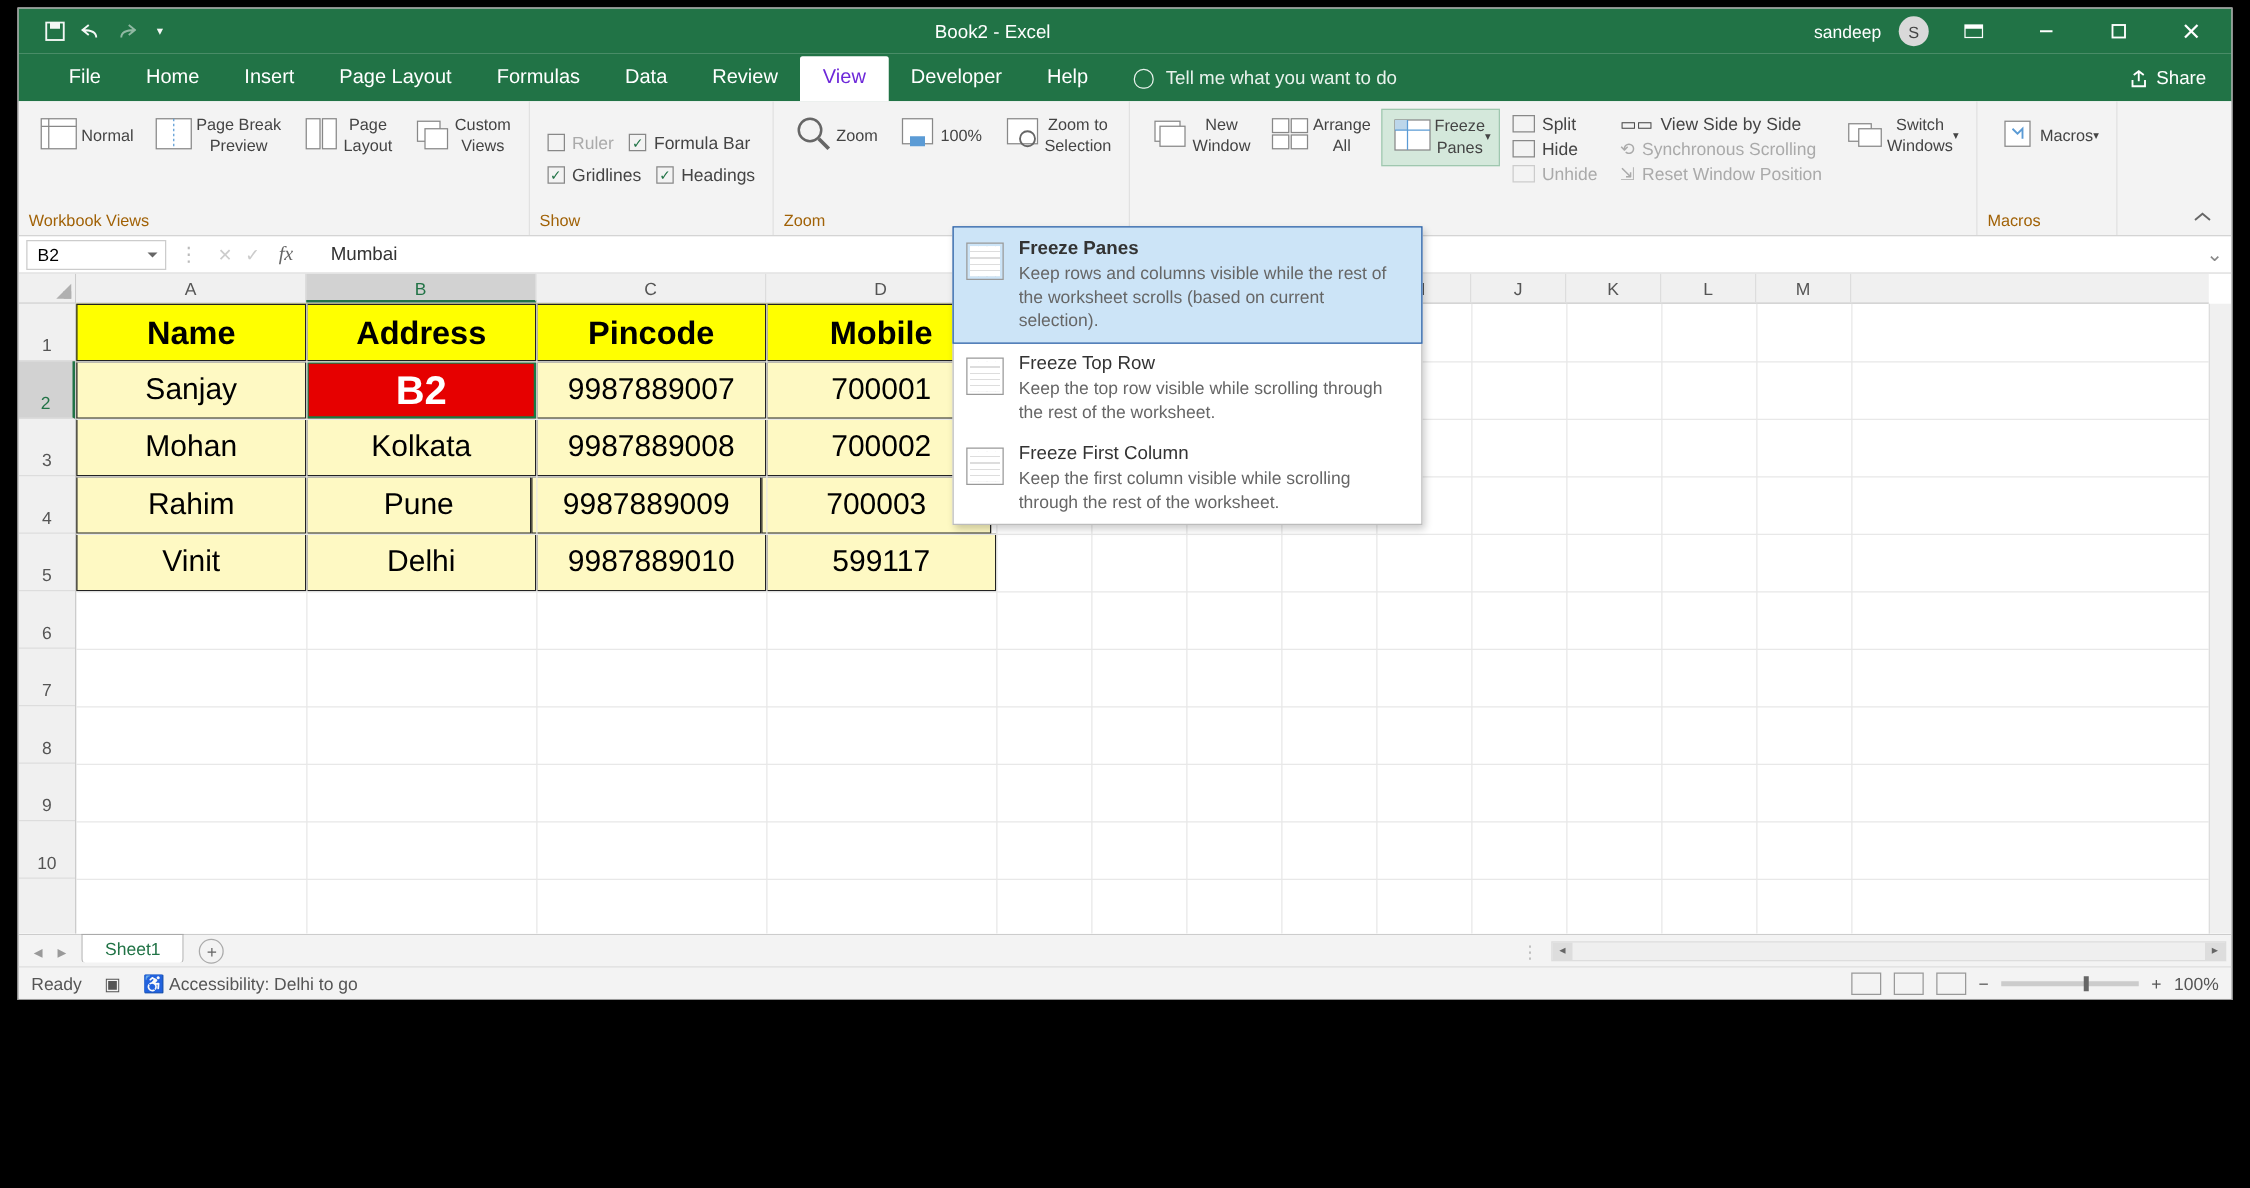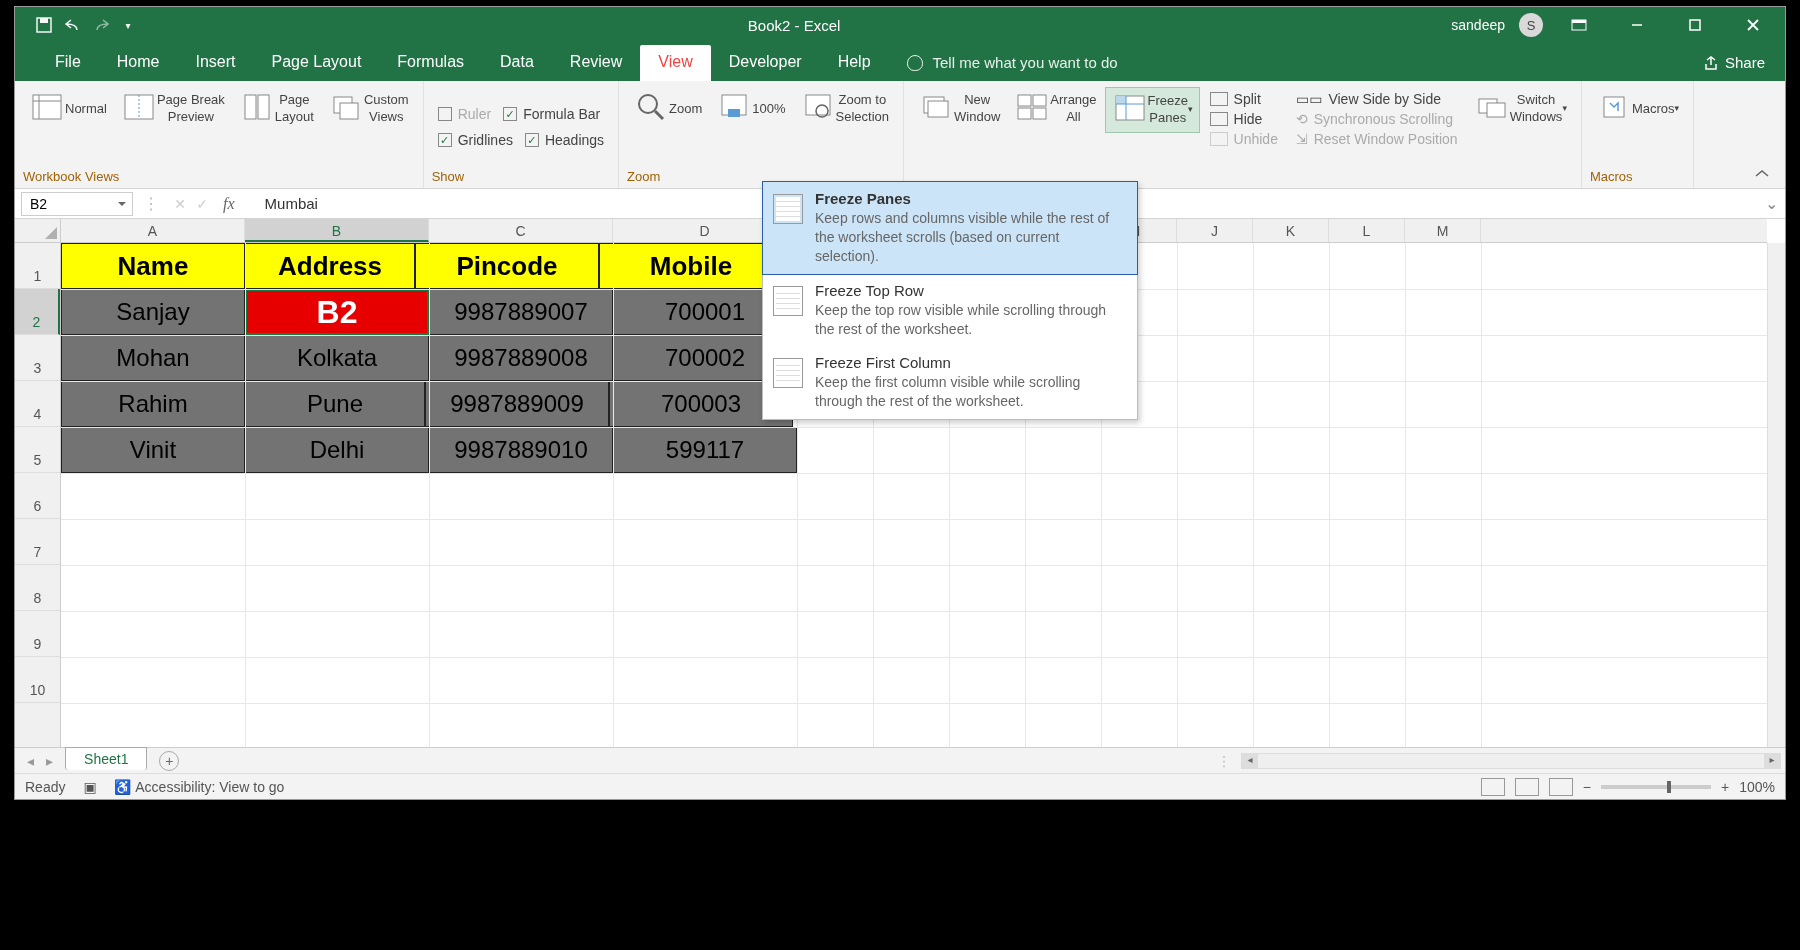--- a/index.html
+++ b/index.html
@@ -11,21 +11,21 @@
 .titlebar-left { display: flex; align-items: center; gap: 10px; padding-left: 20px; }
 .qat-icon { width: 18px; height: 18px; display: inline-flex; align-items: center; justify-content: center; opacity: 0.95; }
 .titlebar-center { flex: 1; text-align: center; font-size: 15px; }
 .titlebar-right { display: flex; align-items: center; gap: 14px; padding-right: 10px; }
 .user-avatar { width: 24px; height: 24px; border-radius: 50%; background: #d9d9d9; color: #444; display: flex; align-items: center; justify-content: center; font-size: 13px; font-weight: 500; }
 .win-btn { width: 44px; height: 36px; display: flex; align-items: center; justify-content: center; }
 
 
 .tabs { background: #217346; height: 38px; display: flex; align-items: flex-end; color: #fff; font-size: 16px; padding-left: 22px; }
 .tab { padding: 8px 18px 10px; cursor: pointer; }
-.tab.active { background: #fff; color: #ef4444; border-radius: 2px 2px 0 0; }
+.tab.active { background: #fff; color: #6d28d9; border-radius: 2px 2px 0 0; }
 .tellme { display: flex; align-items: center; gap: 10px; margin-left: 18px; font-size: 15px; color: #e8f2ec; padding-bottom: 10px; }
 .bulb { width: 16px; height: 16px; border: 1.5px solid #e8f2ec; border-radius: 50% 50% 45% 45%; position: relative; }
 .share { margin-left: auto; margin-right: 20px; display: flex; align-items: center; gap: 6px; padding-bottom: 10px; font-size: 15px; }
 
 
 .ribbon { background: #f3f3f3; height: 108px; border-bottom: 1px solid #d4d4d4; display: flex; position: relative; }
 .rgroup { border-right: 1px solid #e1e1e1; display: flex; flex-direction: column; justify-content: space-between; padding: 6px 8px 2px; }
 .rgroup-label { text-align: left; font-size: 13px; color: #a16207; padding: 2px 0; }
 .rgroup-body { display: flex; align-items: flex-start; gap: 2px; flex: 1; }
 .big-btn { display: flex; flex-direction: row; align-items: center; justify-content: flex-start; padding: 2px 6px; font-size: 13px; color: #444; text-align: center; line-height: 1.3; cursor: pointer; }
@@ -56,21 +56,21 @@
 .colhead { border-right: 1px solid #ddd; text-align: center; font-size: 14px; color: #555; line-height: 24px; }
 .colhead.sel { background: #d2d2d2; color: #217346; border-bottom: 2px solid #217346; }
 .rowheads { position: absolute; top: 24px; left: 0; width: 46px; bottom: 0; background: #f0f0f0; border-right: 1px solid #ccc; }
 .rowhead { border-bottom: 1px solid #ddd; text-align: center; font-size: 14px; color: #555; display:flex; align-items:flex-end; justify-content:center; padding-bottom:4px; }
 .rowhead.sel { background: #d2d2d2; color: #217346; border-right: 2px solid #217346; }
 .cells { position: absolute; top: 24px; left: 46px; right: 18px; bottom: 0; }
 .datatable { position: absolute; top: 0; left: 0; }
 .hrow { display: flex; height: 46px; }
 .drow { display: flex; height: 46px; }
 .hcell { background: #ffff00; border: 1px solid #222; font-weight: 900; font-size: 26px; display: flex; align-items: center; justify-content: center; font-family: Arial, sans-serif; }
-.dcell { border: 1px solid #222; font-size: 24px; display: flex; align-items: center; justify-content: center; font-family: Arial, sans-serif; background: #737373; }
+.dcell { border: 1px solid #222; font-size: 24px; display: flex; align-items: center; justify-content: center; font-family: Arial, sans-serif; background: #fef9c3; }
 .dcell.b2 { background: #e60000; color: #fff; font-weight: 700; font-size: 32px; border: 2px solid #1a7a43; }
 .gridlines-v { position:absolute; top:0; bottom:0; width:1px; background:#e8e8e8; }
 .gridlines-h { position:absolute; left:0; right:0; height:1px; background:#e8e8e8; }
 .vscroll { position: absolute; right: 0; top: 24px; bottom: 0; width: 18px; background: #f0f0f0; border-left:1px solid #ddd; }
 
 
 .freeze-menu { position: absolute; top: 181px; left: 762px; width: 376px; background: #fff; border: 1px solid #bcbcbc; box-shadow: 2px 3px 6px rgba(0,0,0,0.2); z-index: 100; }
 .freeze-item { display: flex; padding: 8px 10px; gap: 12px; }
 .freeze-item.sel { background: #cce4f7; border: 1px solid #2a5fa5; margin: -1px; }
 .freeze-ico { width: 30px; height: 30px; flex-shrink: 0; border: 1px solid #999; margin-top: 4px; position: relative; }
@@ -422,21 +422,21 @@
         <div class="rowhead" style="height: 46px;">6</div>
         <div class="rowhead" style="height: 46px;">7</div>
         <div class="rowhead" style="height: 46px;">8</div>
         <div class="rowhead" style="height: 46px;">9</div>
         <div class="rowhead" style="height: 46px;">10</div>
       </div>
     <div class="cells" id="cells">
       <div class="datatable" id="datatable">
           <div class="hrow">
             <div class="hcell" style="width: 184px;">Name</div>
-            <div class="hcell" style="width: 170px;">Address</div>
+            <div class="hcell" style="width: 184px;">Address</div>
             <div class="hcell" style="width: 184px;">Pincode</div>
             <div class="hcell" style="width: 184px;">Mobile</div>
           </div>
           <div class="drow">
             <div class="dcell" style="width: 184px;">Sanjay</div>
             <div class="dcell b2" style="width: 184px;">B2</div>
             <div class="dcell" style="width: 184px;">9987889007</div>
             <div class="dcell" style="width: 184px;">700001</div>
           </div>
           <div class="drow">
@@ -496,21 +496,21 @@
           <div class="hscroll-btn">◂</div>
           <div style="flex:1"></div>
           <div class="hscroll-btn">▸</div>
         </div>
     </div>
   </div>
 
   <div class="statusbar">
     <span>Ready</span>
     <span>▣</span>
-    <span>♿ <span>Accessibility: View to go</span></span>
+    <span>♿ <span>Accessibility: Delhi to go</span></span>
     <div class="right">
       <span class="view-btn"></span>
       <span class="view-btn"></span>
       <span class="view-btn"></span>
       <span>−</span>
       <div class="zoom-slider"></div>
       <span>+</span>
       <span>100%</span>
     </div>
   </div>

